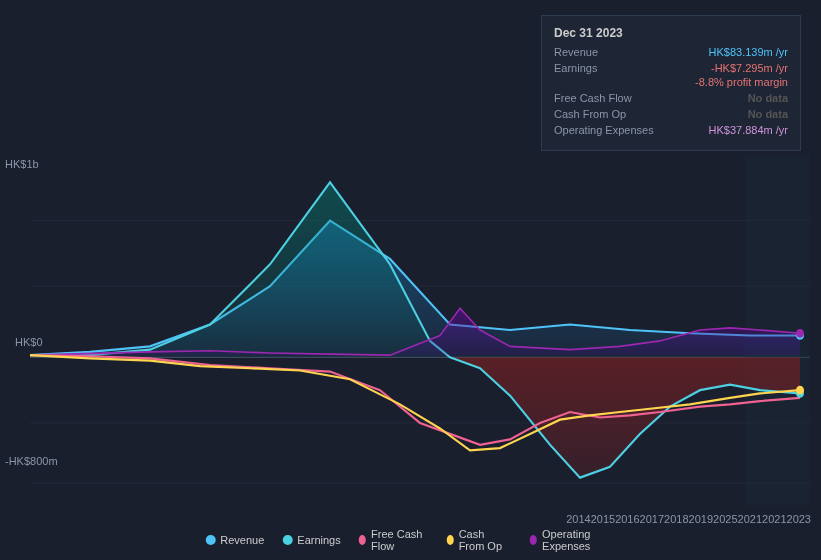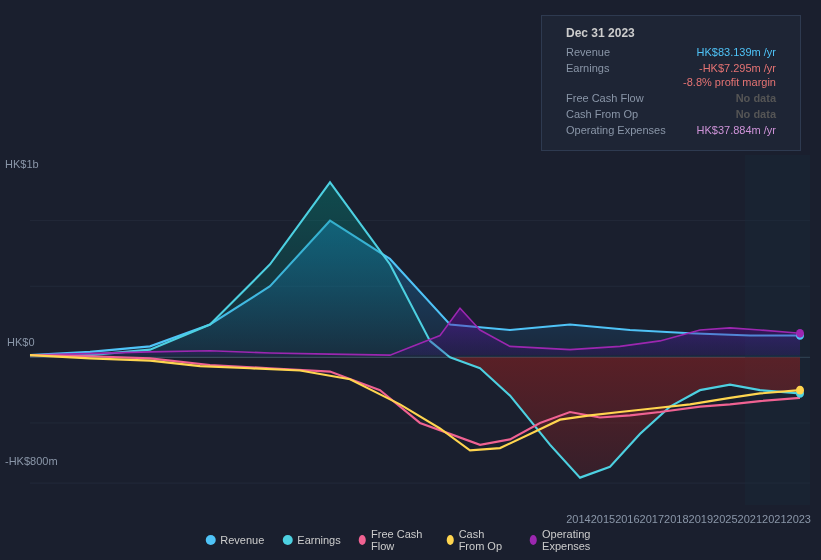--- a/index.html
+++ b/index.html
@@ -12,21 +12,21 @@
       position: relative;
     }
 
     
     .tooltip-box {
       position: absolute;
       top: 15px;
       right: 20px;
       background: #1e2535;
       border: 1px solid #2e3a50;
-      padding: 10px 24px;
+      padding: 10px 12px;
       min-width: 260px;
       z-index: 10;
     }
     .tooltip-date {
       color: #ccc;
       font-size: 12px;
       font-weight: bold;
       margin-bottom: 6px;
     }
     .tooltip-row {
@@ -117,21 +117,21 @@
       border-radius: 50%;
     }
     .legend-label {
       color: #ccc;
       font-size: 11px;
     }
 
     
     .zero-line-label {
       position: absolute;
-      left: 7px;
+      left: 15px;
       top: 336px;
       color: #8a96a8;
       font-size: 11px;
     }
 
     svg.chart {
       position: absolute;
       top: 0;
       left: 0;
       width: 100%;

